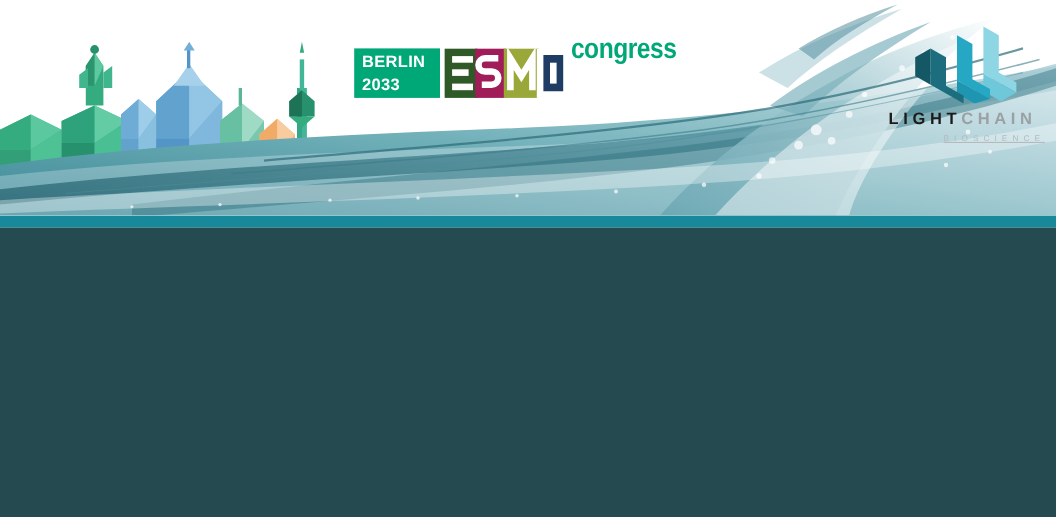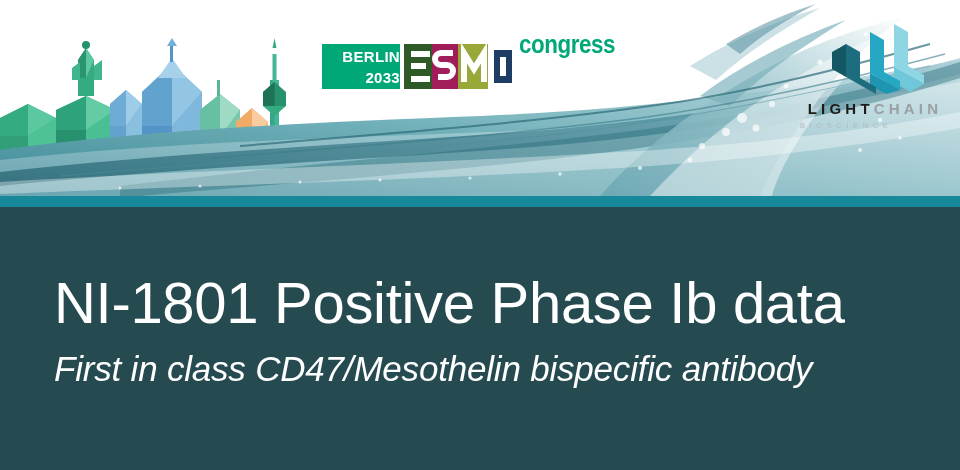--- a/index.html
+++ b/index.html
@@ -25,21 +25,21 @@
   .teal-stripe{position:absolute;left:0;top:196px;width:960px;height:11px;background:#17899B;}
 
   
   .esmo{position:absolute;left:322px;top:30px;width:272px;height:62px;}
   .esmo-berlin{
     position:absolute;left:0;top:14px;width:78px;height:45px;background:#00A878;
     color:#ffffff;font-weight:bold;font-size:15px;line-height:21px;
     letter-spacing:.3px;padding:2px 0 0 7px;box-sizing:border-box;
     font-family:"Liberation Sans", sans-serif;
   }
-  .esmo-berlin span{display:block;text-align:right;}
+  .esmo-berlin span{display:block;}
   .esmo-letters{position:absolute;left:82px;top:14px;height:45px;}
   .esmo-letters svg{display:block;}
   .esmo-congress{
     position:absolute;left:197px;top:1px;color:#00A878;
     font-weight:bold;font-size:26px;line-height:26px;
     font-family:"Liberation Sans", sans-serif;
     transform:scaleX(.86);transform-origin:left top;
     letter-spacing:-0.5px;
   }
 
@@ -48,23 +48,24 @@
   .lcb-mark{position:absolute;left:28px;top:0;width:100px;height:72px;}
   .lcb-mark svg{display:block;}
   .lcb-name{
     position:absolute;left:0;top:78px;width:150px;text-align:center;
     font-size:15px;letter-spacing:4.2px;white-space:nowrap;
     font-family:"Liberation Sans", sans-serif;
   }
   .lcb-name .l1{color:#1b1b1b;font-weight:bold;margin-top:36px;}
   .lcb-name .l2{color:#9aa0a4;font-weight:bold;}
   .lcb-sub{
-    position:absolute;left:0;top:99px;width:150px;text-align:left;
+    position:absolute;left:0;top:99px;width:150px;text-align:right;
     font-size:7.5px;letter-spacing:4.6px;color:#b4babe;white-space:nowrap;
     font-family:"Liberation Sans", sans-serif;
+    text-decoration:underline;
   }
 
   
   .body-band{position:absolute;left:0;top:207px;width:960px;height:263px;background:#254B50;}
   .title{
     position:absolute;left:54px;top:273px;
     color:#ffffff;font-size:58px;line-height:60px;font-weight:normal;
     letter-spacing:-.3px;white-space:nowrap;
     font-family:"Liberation Sans", sans-serif;
   }
@@ -268,16 +269,14 @@
       </div>
       <div class="lcb-sub">BIOSCIENCE</div>
     </div>
 
   </div>
 
   <div class="teal-stripe"></div>
 
   <div class="body-band"></div>
 
-  <div class="title">NI-1801 Positive Phase Ib data</div>
-  <div class="subtitle">First in class CD47/Mesothelin bispecific antibody</div>
 
 </div>
 
 </body></html>

